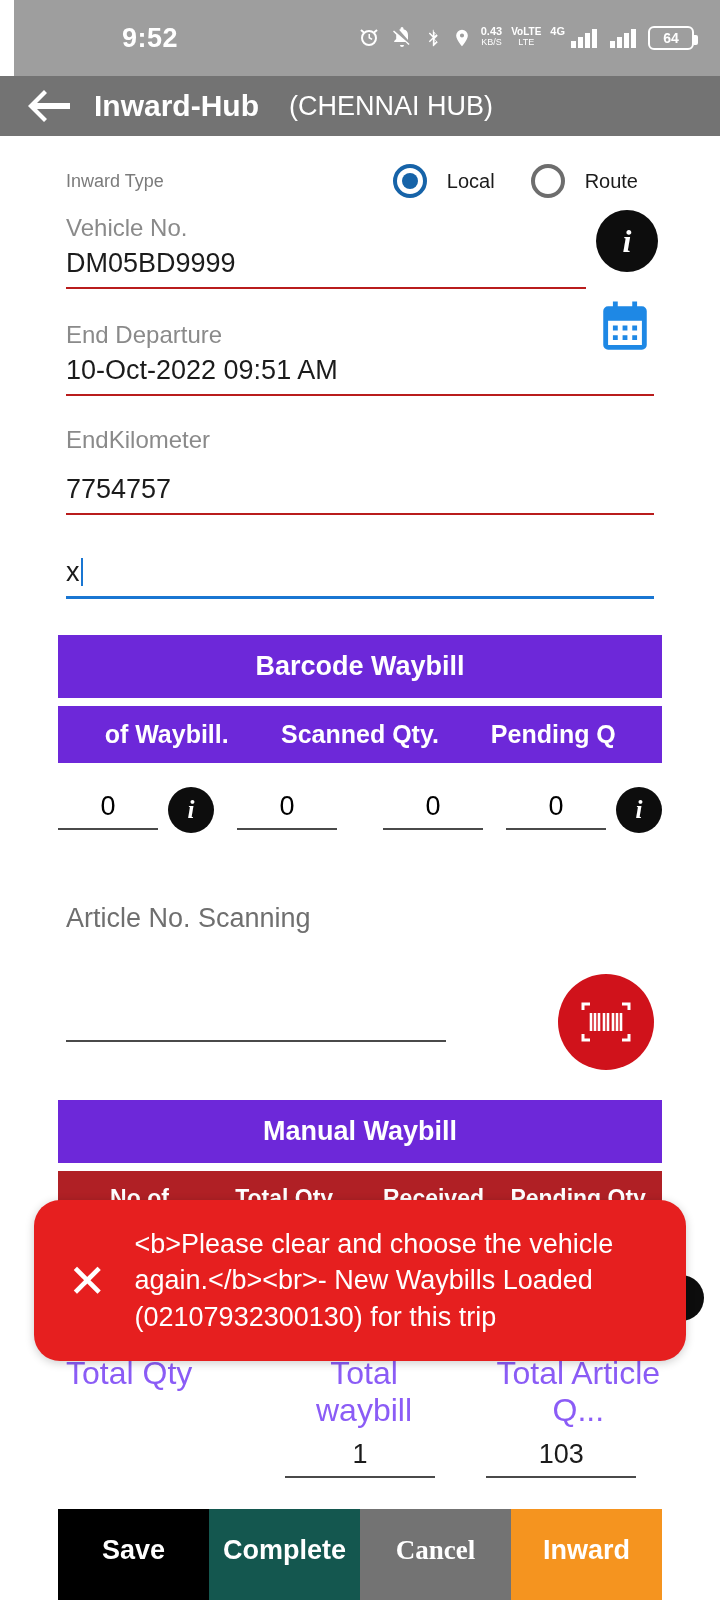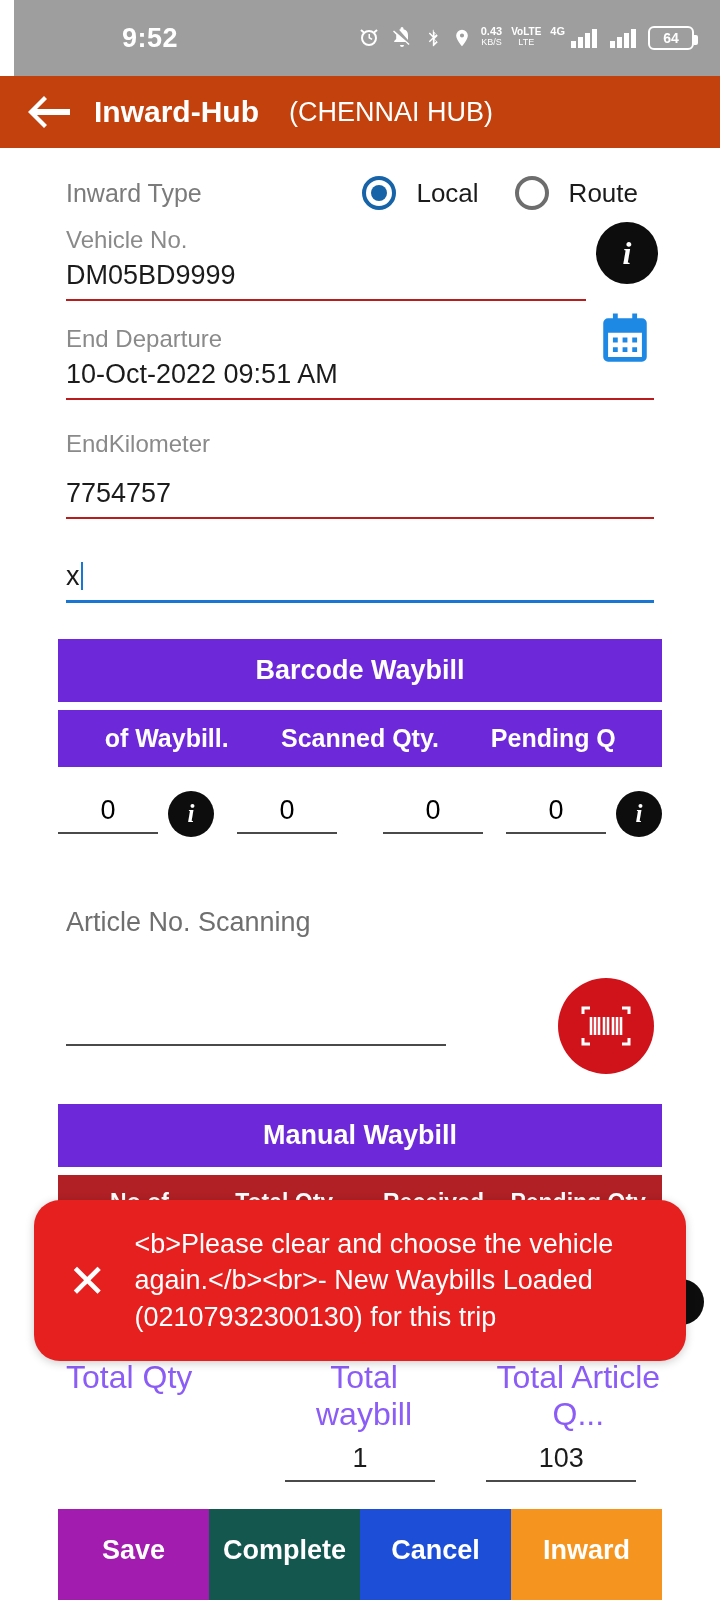--- a/index.html
+++ b/index.html
@@ -51,22 +51,22 @@
     display:flex; align-items:center; justify-content:center;
     font-size: 14px; font-weight:bold;
   }
   .battery:after {
     content:""; position:absolute; right:-6px; top:7px;
     width:4px; height:10px; background:#fff; border-radius:0 2px 2px 0;
   }
 
   
   .appbar {
-    height: 72px;
-    background: #c2410c;
+    height: 60px;
+    background: #737373;
     display: flex;
     align-items: center;
     padding: 0 24px;
     color: #fff;
   }
   .appbar .back { width: 48px; height: 48px; display:flex; align-items:center; justify-content:center; cursor:pointer;}
   .appbar .title {
     font-size: 30px;
     font-weight: bold;
     margin-left: 22px;
@@ -78,30 +78,30 @@
   }
 
   
   .content { padding: 0 0 0 0; position:relative; }
 
   .row-inline {
     display:flex; align-items:center;
     padding: 28px 66px 0 66px;
   }
   .label-muted {
-    color:#7b7b7b; font-size: 25px;
+    color:#7b7b7b; font-size: 18px;
   }
   .radio-group { margin-left:auto; display:flex; align-items:center; gap: 20px; }
   .radio {
     width:34px;height:34px;border-radius:50%;
     border:4px solid #1663a8; display:flex;align-items:center;justify-content:center;
   }
   .radio.off { border-color:#6d6d6d; }
   .radio .dot { width:16px;height:16px;border-radius:50%;background:#1663a8;}
-  .radio-label { font-size:26px; color:#1b1b1b; margin-right:16px;}
+  .radio-label { font-size:20px; color:#1b1b1b; margin-right:16px;}
 
   .field {
     padding: 16px 66px 0 66px;
     position: relative;
   }
   .field .flabel { font-size:24px; color:#8a8a8a; margin-bottom:6px;}
   .field .flabel.active { color:#1976d2; }
   .field .fvalue {
     font-size: 27px; color:#1b1b1b;
     padding-bottom: 8px;
@@ -250,23 +250,23 @@
     padding: 0 58px;
   }
   .btn {
     flex:1;
     text-align:center;
     color:#fff;
     font-size:27px;
     font-weight:bold;
     padding: 26px 0 34px 0;
   }
-  .btn.save { background:#a21caf; }
+  .btn.save { background:#000000; }
   .btn.complete { background:#14574f; }
-  .btn.cancel { background:#1d4ed8; }
+  .btn.cancel { background:#737373;font-family:Liberation Serif, serif; }
   .btn.inward { background:#f5941f; }
 </style>
 </head>
 <body>
 
 <div class="statusbar">
   <div class="clock">9:52</div>
   <div class="sb-right">
     <svg class="sb-ic" width="24" height="24" viewBox="0 0 24 24" fill="#fff">
         <path d="M12 4a8 8 0 100 16 8 8 0 000-16zm0 2a6 6 0 110 12 6 6 0 010-12zm-.5 2v4.2l3.2 1.9.8-1.3-2.5-1.5V8h-1.5zM4.6 3.2L3.3 4.7 6 7l1.3-1.5L4.6 3.2zm14.8 0L16.7 5.5 18 7l2.7-2.3-1.3-1.5z"></path>
@@ -332,21 +332,21 @@
       <div class="radio-label">Route</div>
     </div>
   </div>
 
   <div class="field">
     <div class="flabel">Vehicle No.</div>
     <div class="fvalue short">DM05BD9999</div>
     <div class="info-badge" style="right:62px; top:12px;">i</div>
   </div>
 
-  <div class="field" style="padding-top:24px;">
+  <div class="field" style="padding-top:32px;">
     <div class="flabel">End Departure</div>
     <div class="fvalue">10-Oct-2022 09:51 AM</div>
     <div class="cal-icon">
       <svg width="58" height="58" viewBox="0 0 24 24" fill="#1e88e5">
           <path d="M7 1h2v2h6V1h2v2h2a2 2 0 012 2v14a2 2 0 01-2 2H5a2 2 0 01-2-2V5a2 2 0 012-2h2V1zm12 8H5v10h14V9zM7 11h2v2H7v-2zm4 0h2v2h-2v-2zm4 0h2v2h-2v-2zM7 15h2v2H7v-2zm4 0h2v2h-2v-2zm4 0h2v2h-2v-2z"></path>
         </svg>
     </div>
   </div>
 
   <div class="field" style="padding-top:30px;">

